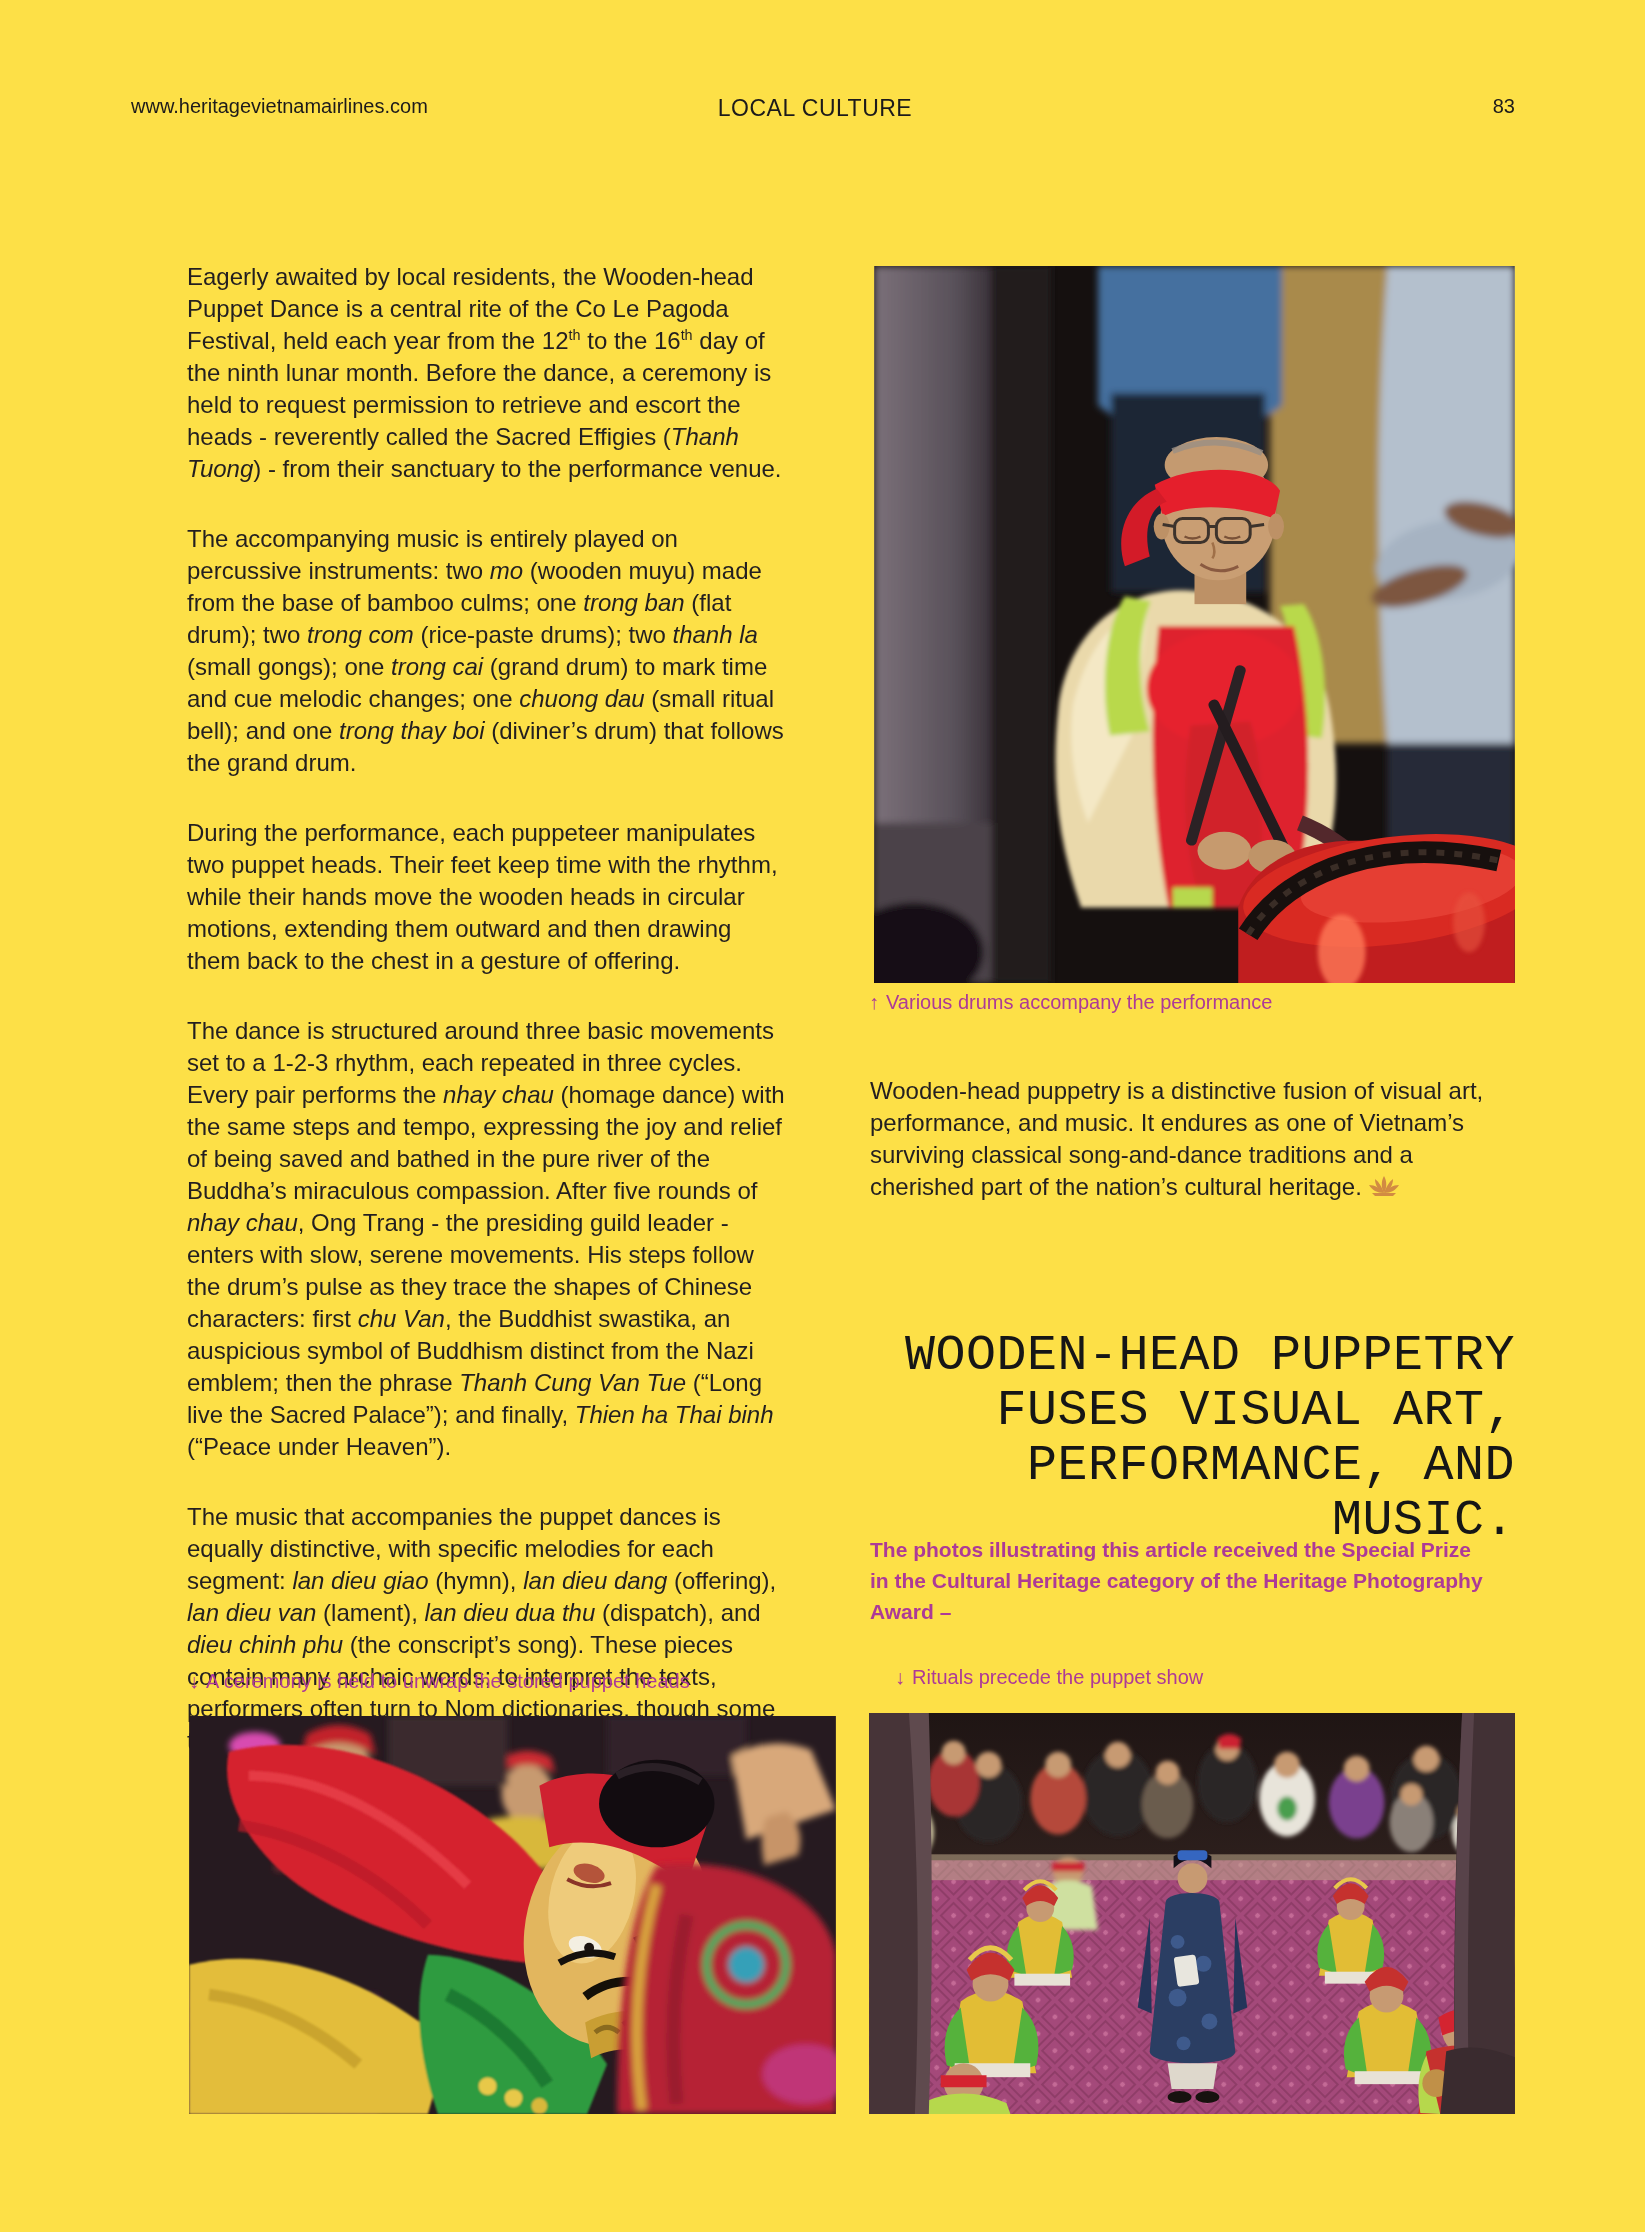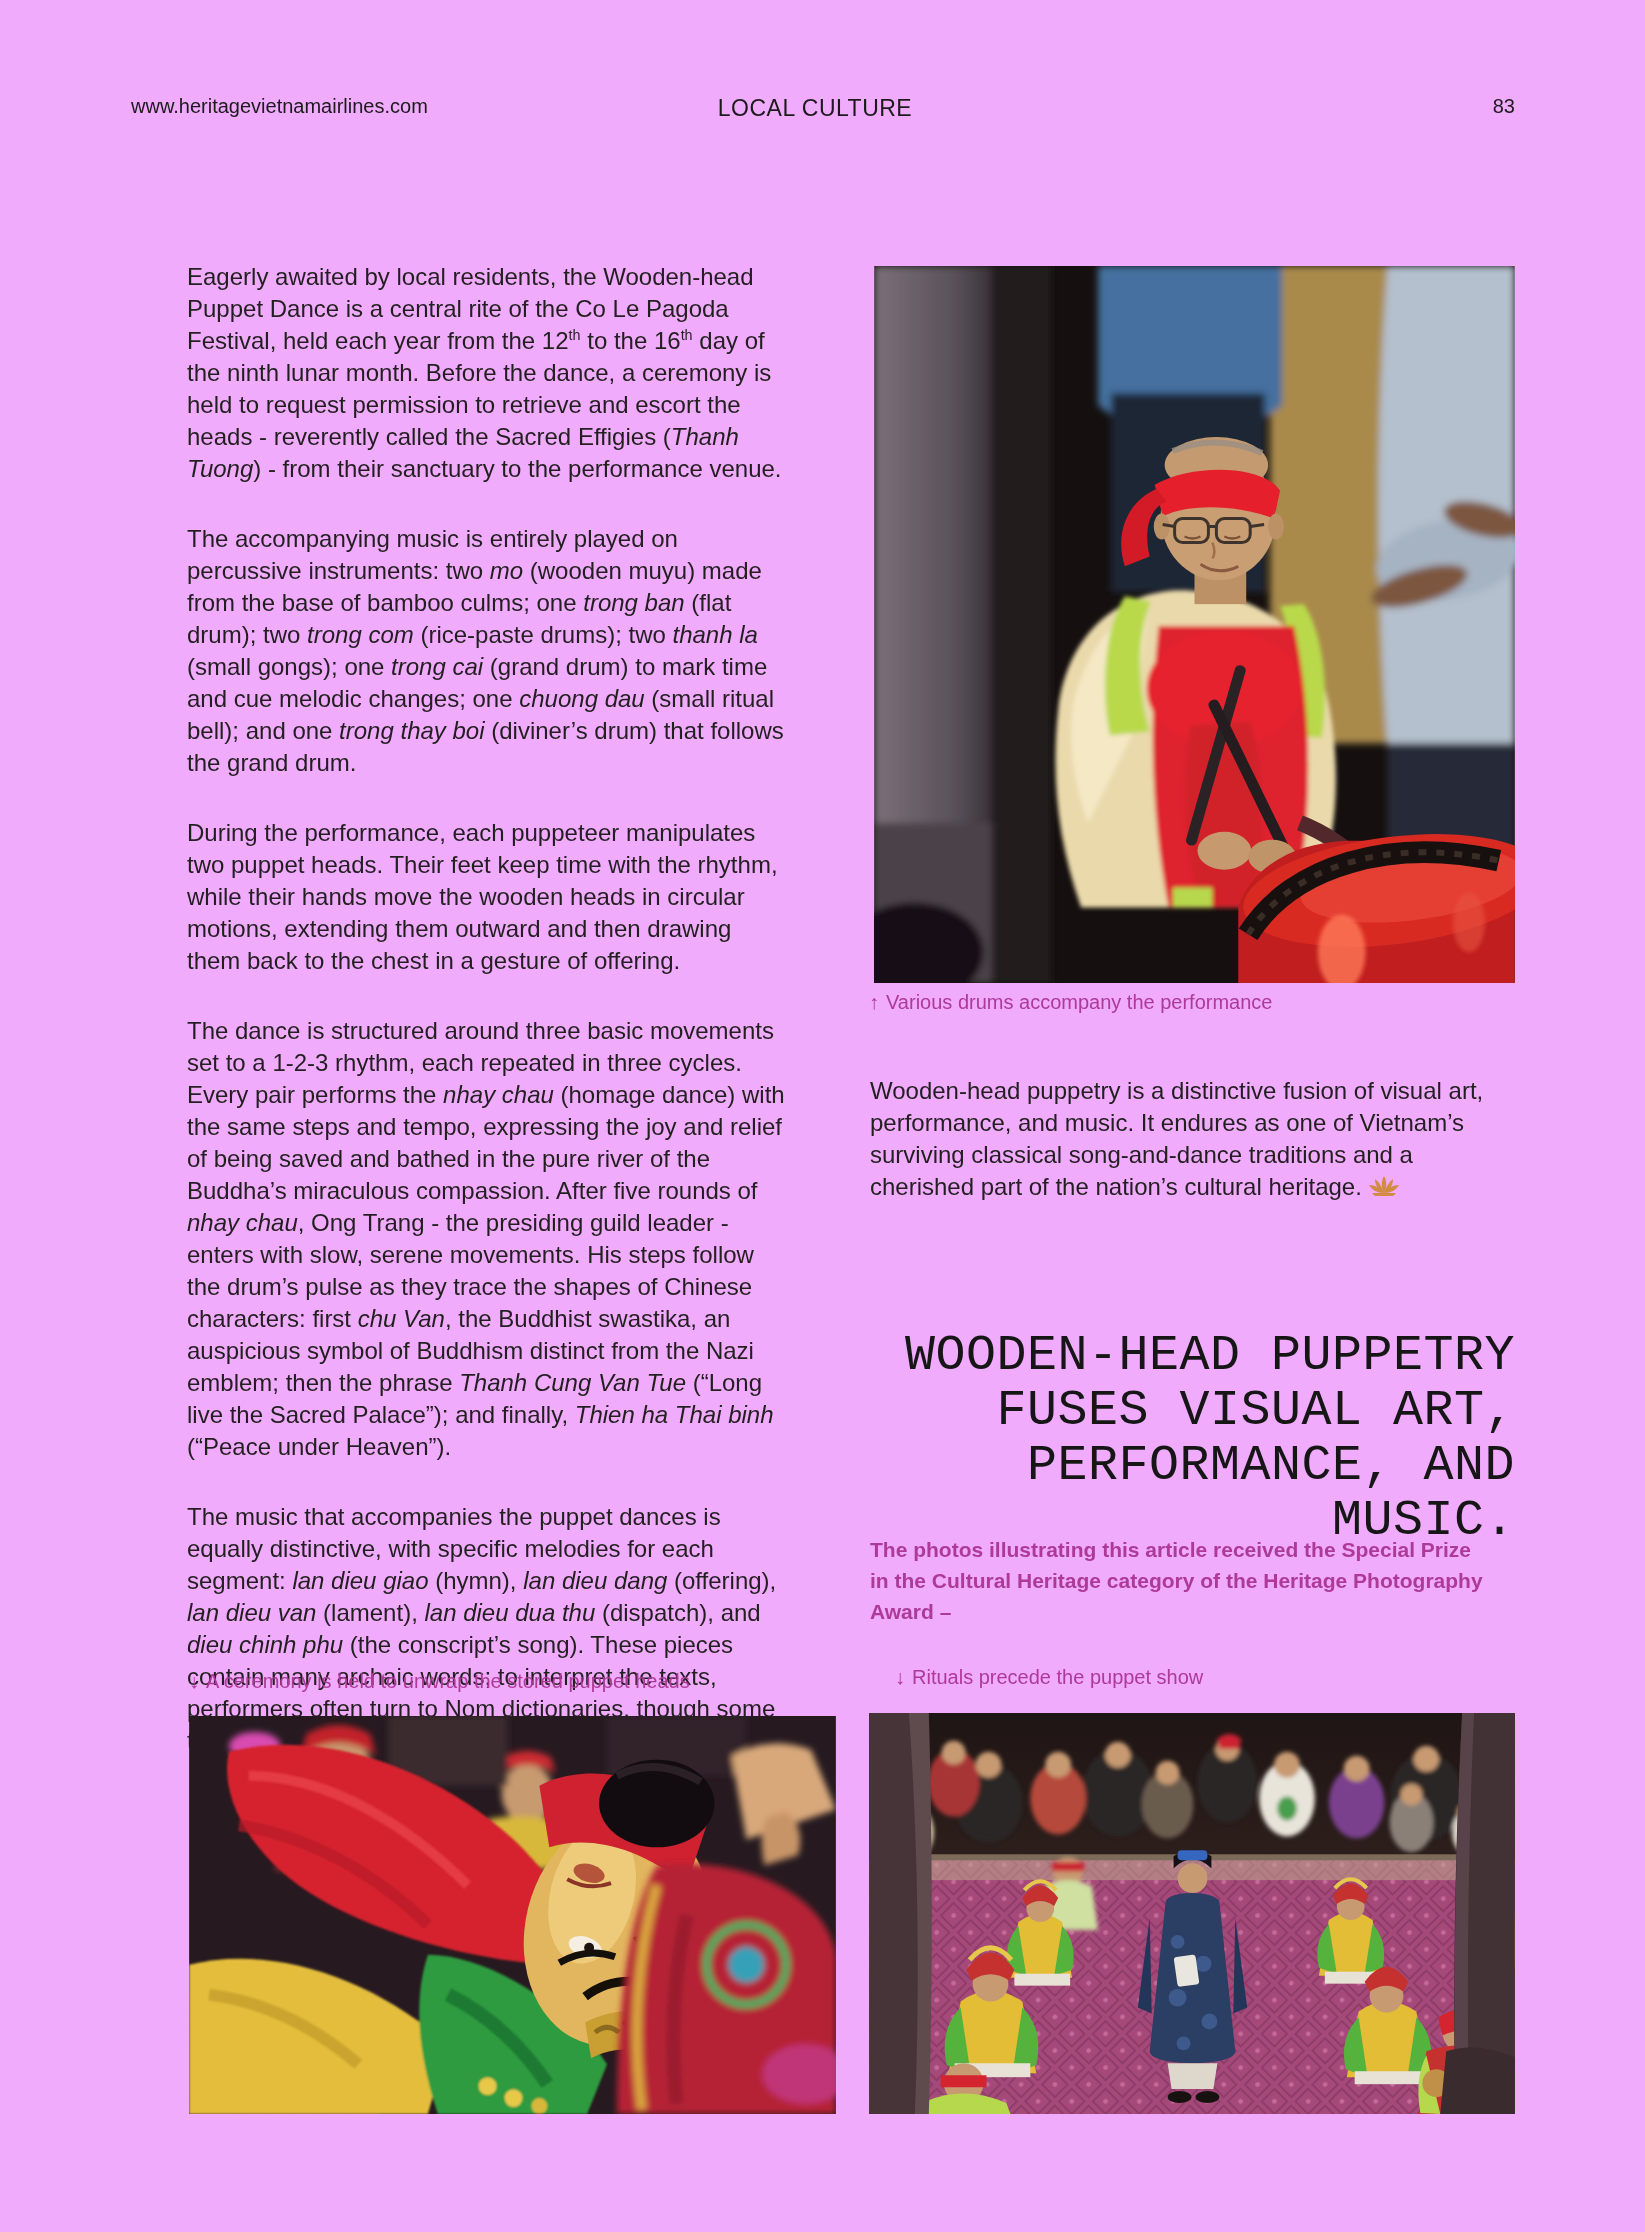--- a/index.html
+++ b/index.html
@@ -1,17 +1,17 @@
 <!DOCTYPE html>
 <html><head>
 <meta charset="utf-8">
 <style>
   html,body{margin:0;padding:0;background:#e9e9e9;}
   .page{
-    position:relative;width:1646px;height:2233px;background:#f0abfc;
+    position:relative;width:1646px;height:2233px;background:#fde047;
     font-family:"Liberation Sans",sans-serif;color:#231f20;overflow:hidden;margin:0 auto;
   }
   
   .hdr{position:absolute;top:95px;left:0;width:100%;font-size:20px;color:#1c1a1b;}
   .hdr .site{position:absolute;left:131px;top:0;}
   .hdr .section{position:absolute;left:0;right:16px;text-align:center;letter-spacing:0.5px;font-size:23px;}
   .hdr .pageno{position:absolute;right:131px;top:0;}
   
   .col-left{position:absolute;left:187px;top:261px;width:603px;font-size:24px;line-height:32px;}
   .col-left p{margin:0 3px 38px 0;}

